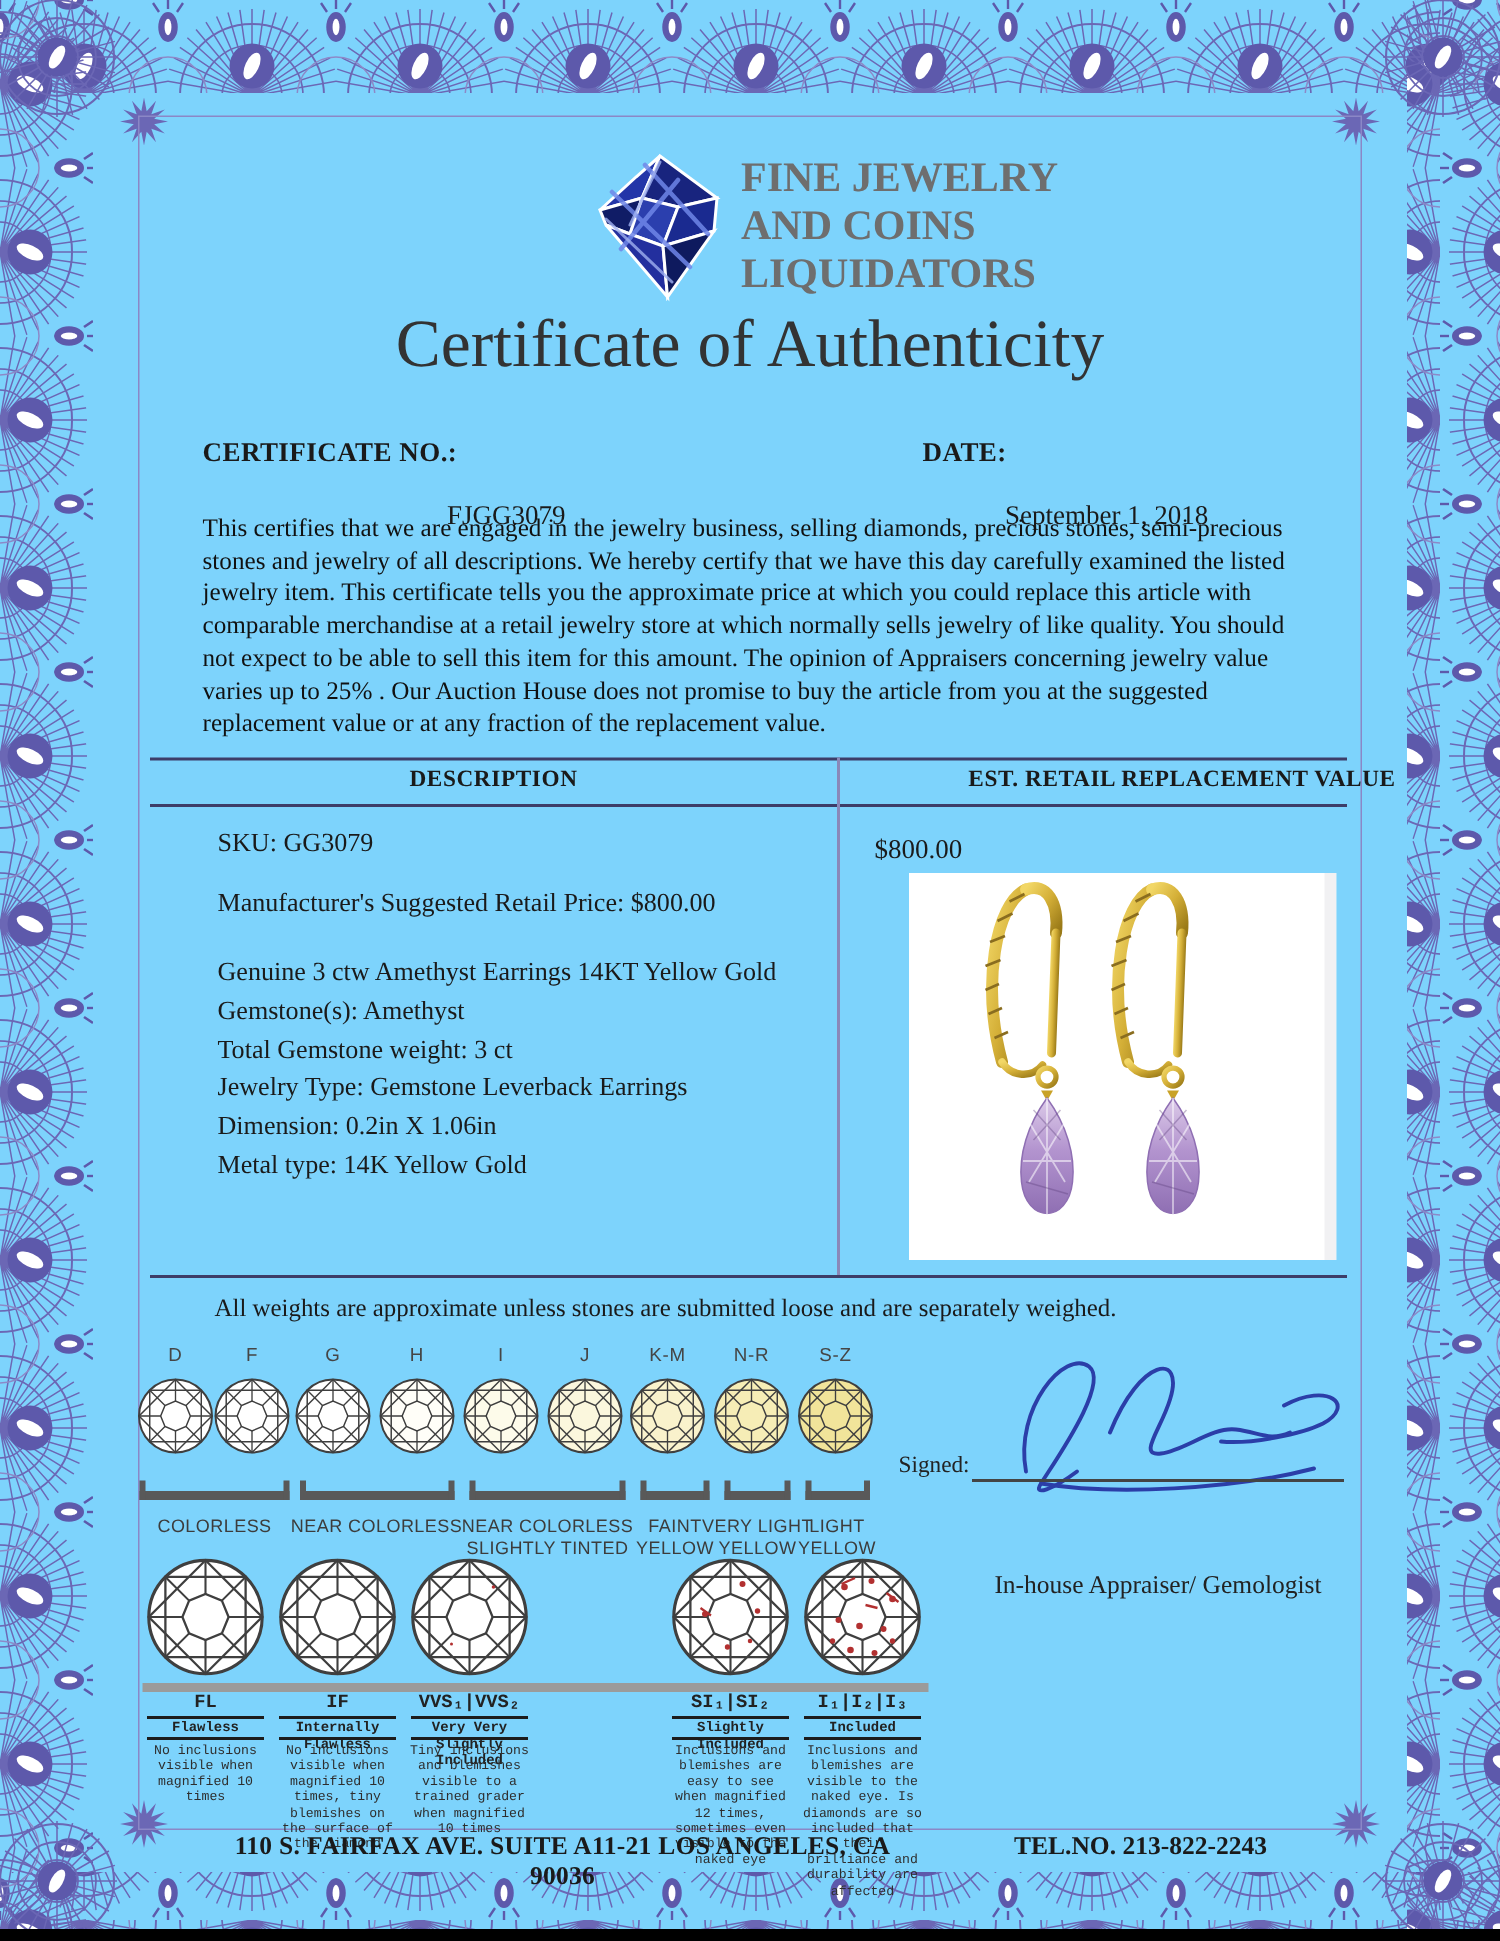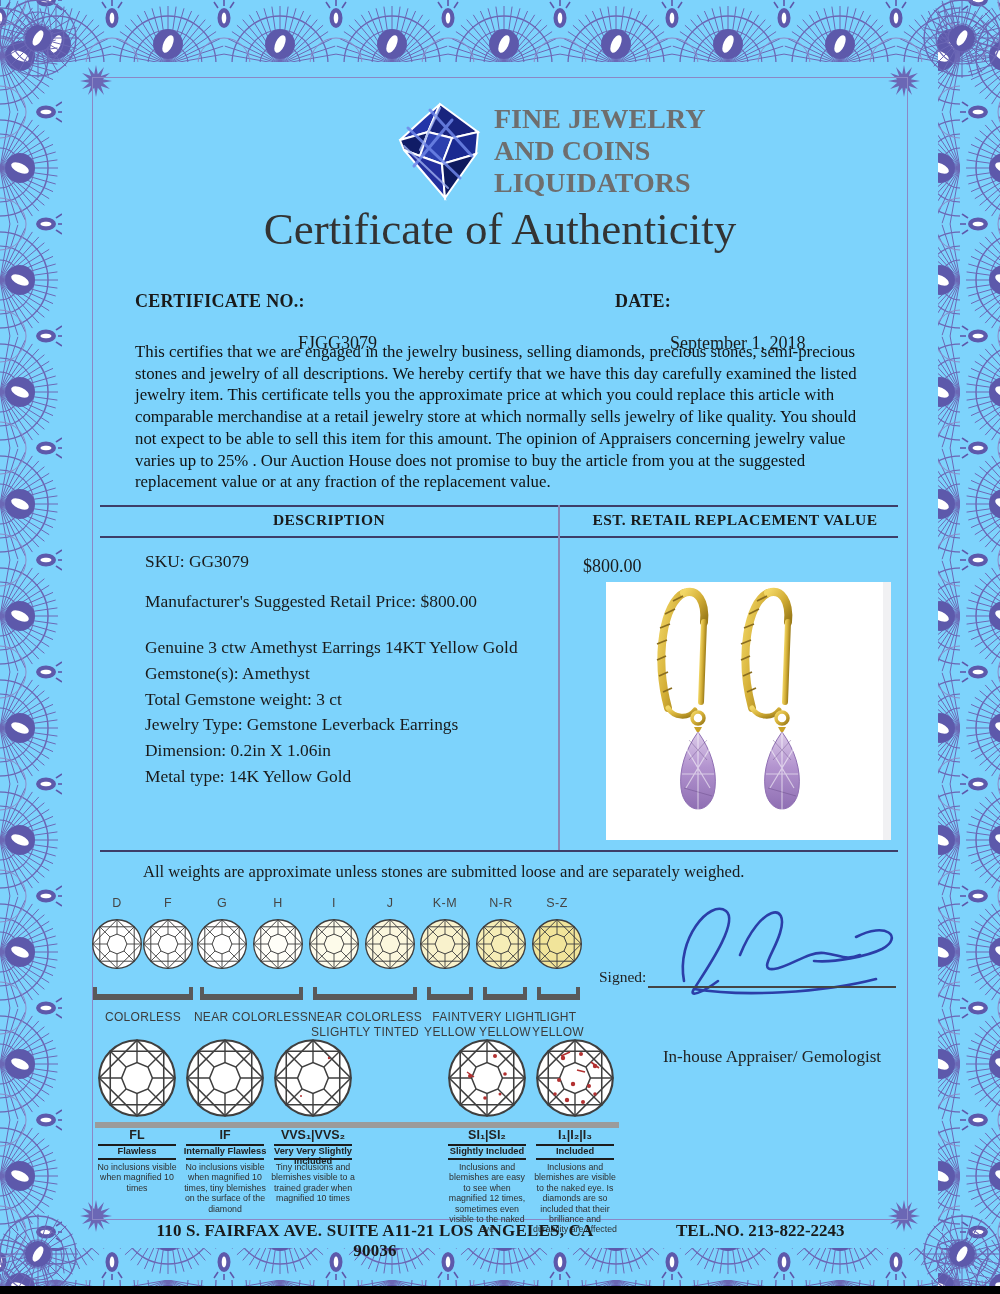--- a/index.html
+++ b/index.html
@@ -22,21 +22,21 @@
   .date-label{left:480px;top:3px;}
   .date-value{left:535px;top:1px;}
 
   .body-text{left:135px;top:341px;width:744px;font-size:16.8px;line-height:21.7px;color:#111;}
 
   
   .tline{background:#3d3d68;height:2px;left:100px;width:798px;}
   .tline.top{top:505px;} .tline.mid{top:536px;} .tline.bot{top:850px;}
   .vline{left:558px;top:505px;width:1.5px;height:345px;background:#8a88b8;}
   .th{top:511px;text-align:center;font-weight:bold;font-size:15.5px;letter-spacing:.4px;}
-  .th.c1{left:100px;width:458px;} .th.c2{left:530px;width:340px;padding-left:35px;}
+  .th.c1{left:100px;width:458px;} .th.c2{left:583px;width:340px;padding-left:35px;}
 
   .desc-block{left:145px;top:551px;width:405px;font-size:17.4px;}
   .desc-block p{margin:0;}
   .desc-block .sku{margin-bottom:19px;}
   .desc-block .msrp{margin-bottom:23px;}
   .desc-block .dline{line-height:25.8px;}
   .retail-value{left:583px;top:556px;font-size:18px;}
 
   .photo{left:606px;top:582px;}
 
@@ -55,21 +55,21 @@
 
   
   .signed-label{left:599px;top:968px;font-size:15.5px;color:#222;}
   .sig-svg{left:632px;top:893px;}
   .sig-line{left:648px;top:986px;width:248px;height:1.5px;background:#444;}
   .sig-title{left:644px;top:1047px;width:256px;text-align:center;font-size:17px;color:#222;}
 
   
   .clarity{left:95px;top:1030px;width:524px;height:195px;}
   .cl-bar{position:absolute;left:0;top:92px;width:524px;height:6px;background:#9b9b9b;}
-  .cl-col{position:absolute;top:0;width:84px;height:195px;font-family:Liberation Sans, sans-serif;}
+  .cl-col{position:absolute;top:0;width:84px;height:195px;font-family:Liberation Mono, monospace;}
   .cl-col svg{position:absolute;top:6px;left:0;}
   .cl-grade{position:absolute;top:98px;width:100%;text-align:center;font-weight:bold;
             font-size:12.5px;color:#222;}
   .cl-rule{position:absolute;left:3px;width:78px;height:1.8px;background:#1c1c1c;}
   .cl-rule.r1{top:114px;} .cl-rule.r2{top:128px;}
   .cl-name{position:absolute;top:116px;width:100%;text-align:center;font-weight:bold;
            font-size:9.3px;color:#222;}
   .cl-desc{position:absolute;top:132px;width:100%;text-align:center;font-size:8.8px;
            line-height:10.4px;color:#2e2e2e;}
 

